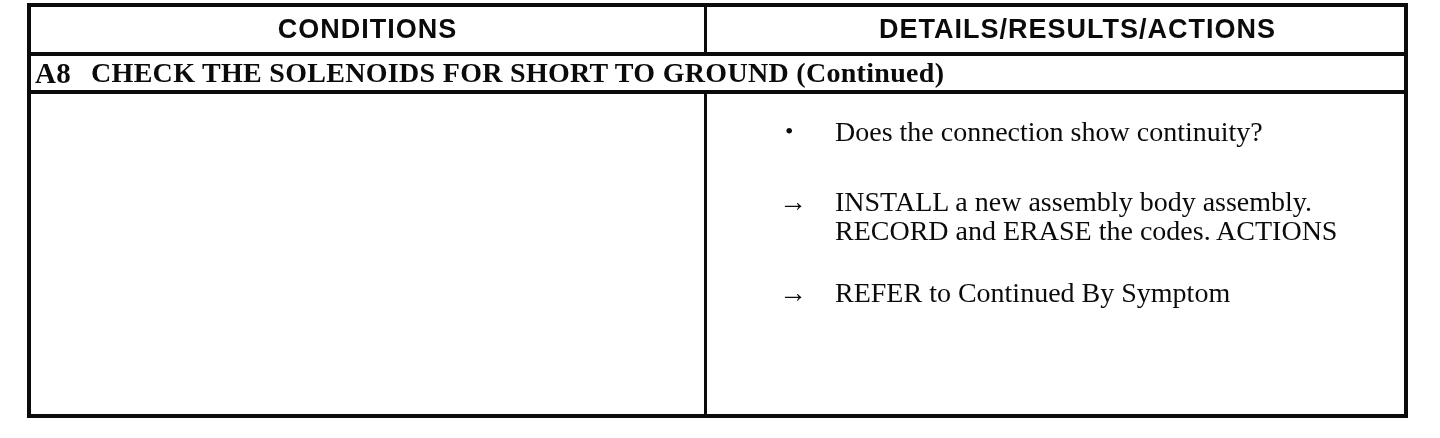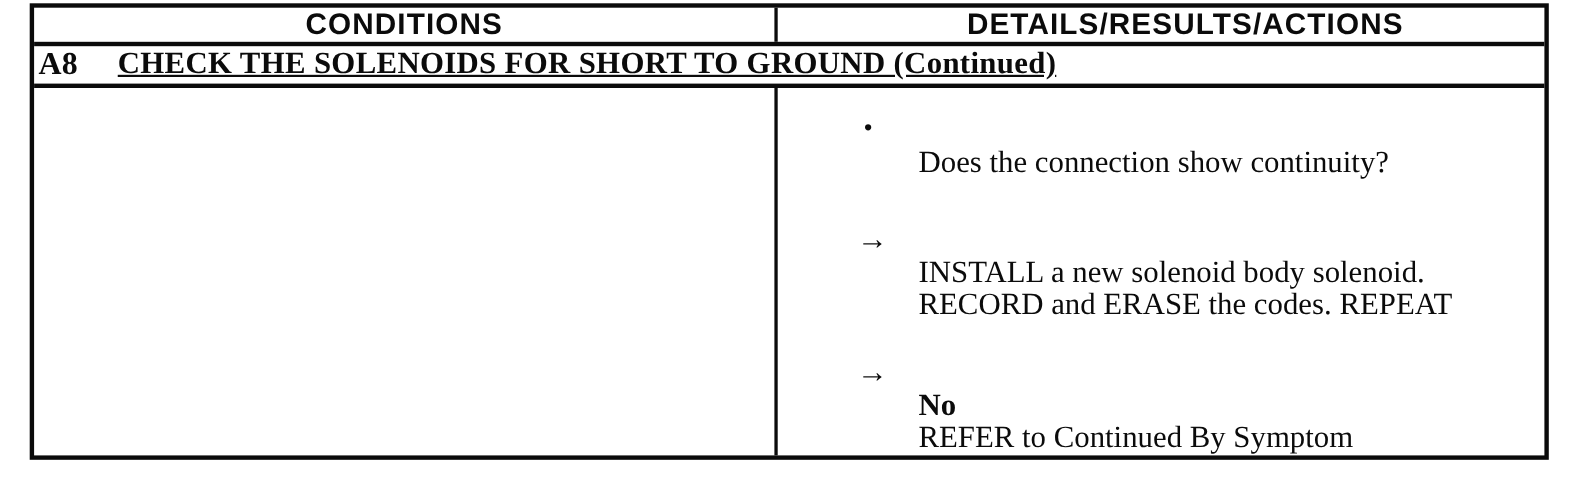--- a/index.html
+++ b/index.html
@@ -9,48 +9,48 @@
     position:relative; width:1440px; height:438px;
     background:var(--paper); overflow:hidden;
     font-family:"Liberation Serif", serif; color:var(--ink);
   }
   .pinpoint-table {
     position:absolute; left:27px; top:3px; width:1381px; height:415px;
     border:4px solid var(--ink);
     display:flex; flex-direction:column;
   }
   
-  .header-row { height:35px; display:flex; border-bottom:4px solid var(--ink); flex:0 0 auto;gap:44px; }
+  .header-row { height:49px; display:flex; border-bottom:4px solid var(--ink); flex:0 0 auto;gap:44px; }
   .header-cell {
     display:flex; align-items:center; justify-content:center;
     font-family:"Liberation Sans", sans-serif; font-weight:bold;
     font-size:27px; letter-spacing:1px; white-space:nowrap;
   }
   .header-cell.left  { width:676px; border-right:3px solid var(--ink); }
   .header-cell.right { flex:1; }
   
   .step-row {
     height:38px; flex:0 0 auto; border-bottom:4px solid var(--ink);
-    display:flex; 
+    display:flex; align-items:center;
     font-weight:bold; font-size:28px; letter-spacing:0.3px; white-space:nowrap;
   }
   .step-id { padding-left:4px; font-size:29px; }
-  .step-title { margin-left:36px;text-decoration:underline; }
+  .step-title { margin-left:20px; }
   
   .body-row { flex:1 1 auto; display:flex; min-height:0; }
   .body-cell-left  { width:676px; border-right:3px solid var(--ink); }
   .body-cell-right { flex:1; padding-top:23px; }
   
   .item { display:flex; align-items:flex-start; font-size:28px; line-height:29px; }
   .item .marker {
     flex:0 0 58px; margin-left:70px; padding-left:2px;
     font-size:28px; line-height:29px;
   }
   .item .marker.bullet { padding-left:8px; font-size:24px; }
-  .item .content { flex:1 1 auto; padding-right:10px;margin-top:30px; }
+  .item .content { flex:1 1 auto; padding-right:10px; }
   .item.question { margin-bottom:41px; }
   .item.result-yes { margin-bottom:33px; }
   .result-label { font-weight:bold; display:block; }
   .result-line { display:block; }
 </style>
 </head>
 <body>
 
 <div class="page">
   <div class="pinpoint-table">
@@ -75,29 +75,28 @@
       <div class="body-cell-right">
 
         <div class="item question">
           <span class="marker bullet">•</span>
           <span class="content">Does the connection show continuity?</span>
         </div>
 
         <div class="item result-yes">
           <span class="marker">→</span>
           <span class="content">
-            <span class="result-line">INSTALL a new solenoid body solenoid.</span>
-            <span class="result-line">RECORD and ERASE the codes. REPEAT</span>
+            <span class="result-line">INSTALL a new assembly body assembly.</span>
+            <span class="result-line">RECORD and ERASE the codes. ACTIONS</span>
           </span>
         </div>
 
         <div class="item result-no">
           <span class="marker">→</span>
           <span class="content">
-            <span class="result-label">No</span>
             <span class="result-line">REFER to Continued By Symptom</span>
           </span>
         </div>
 
       </div>
     </div>
 
   </div>
 </div>
 

